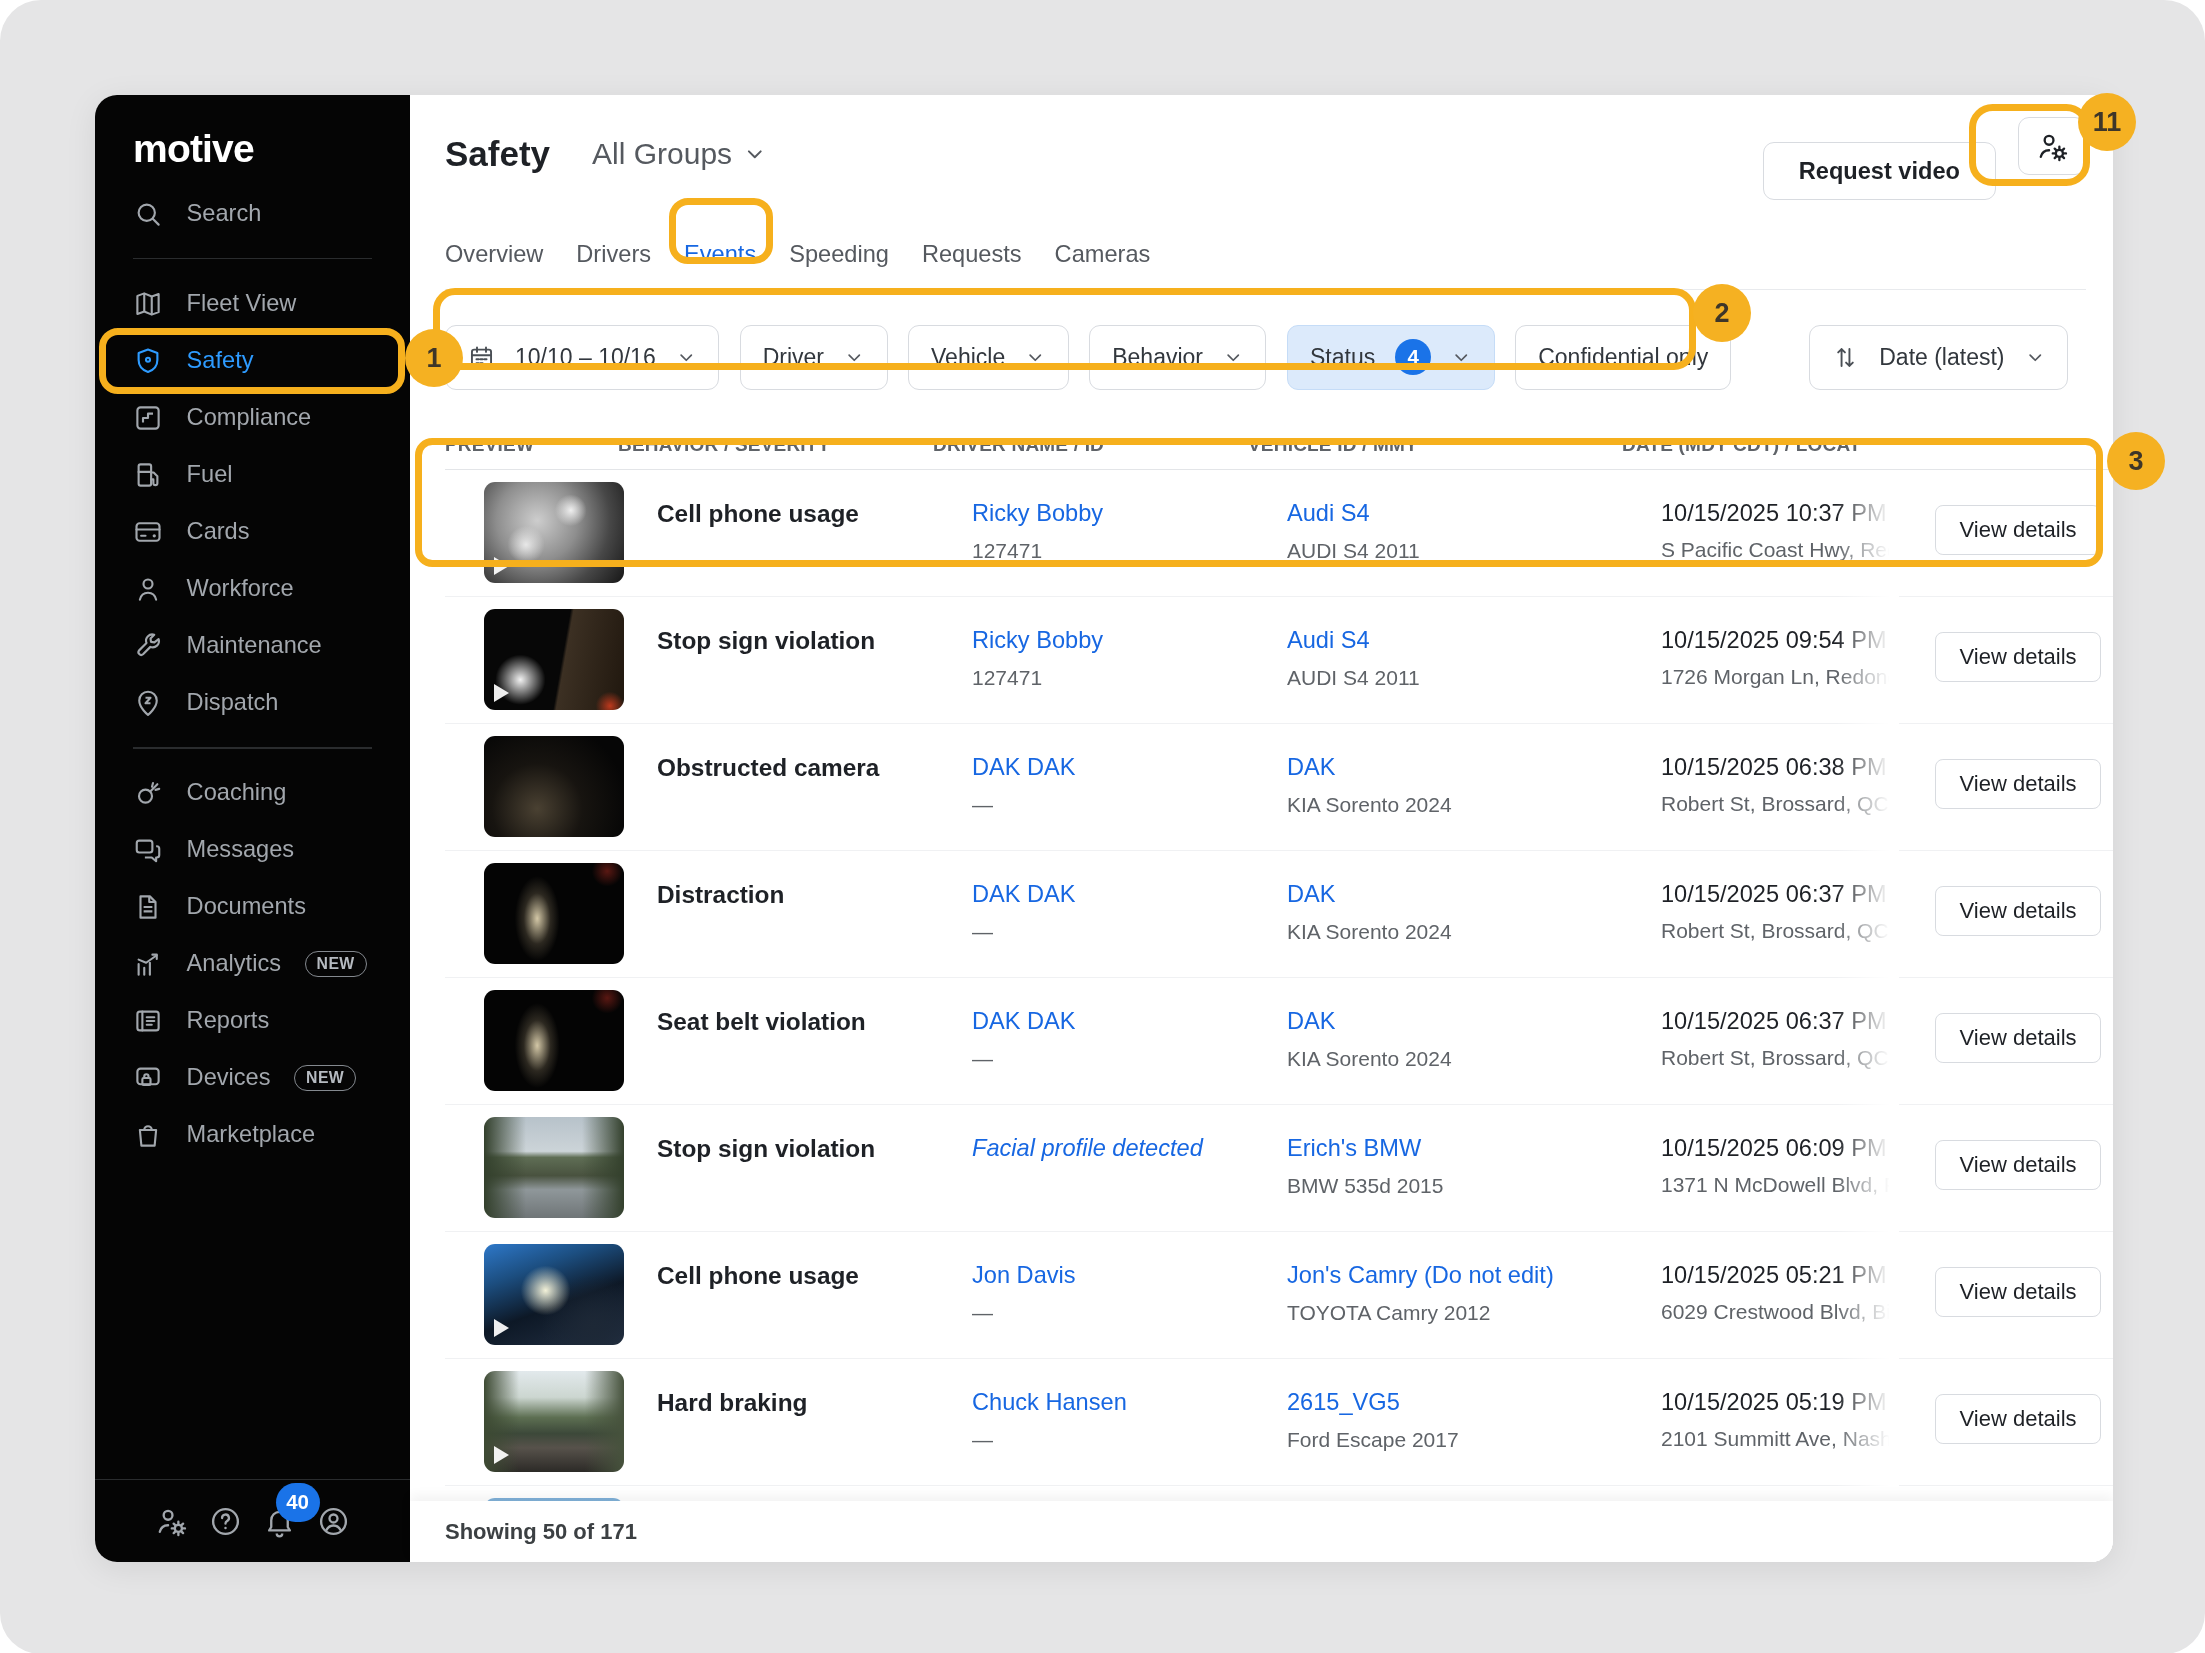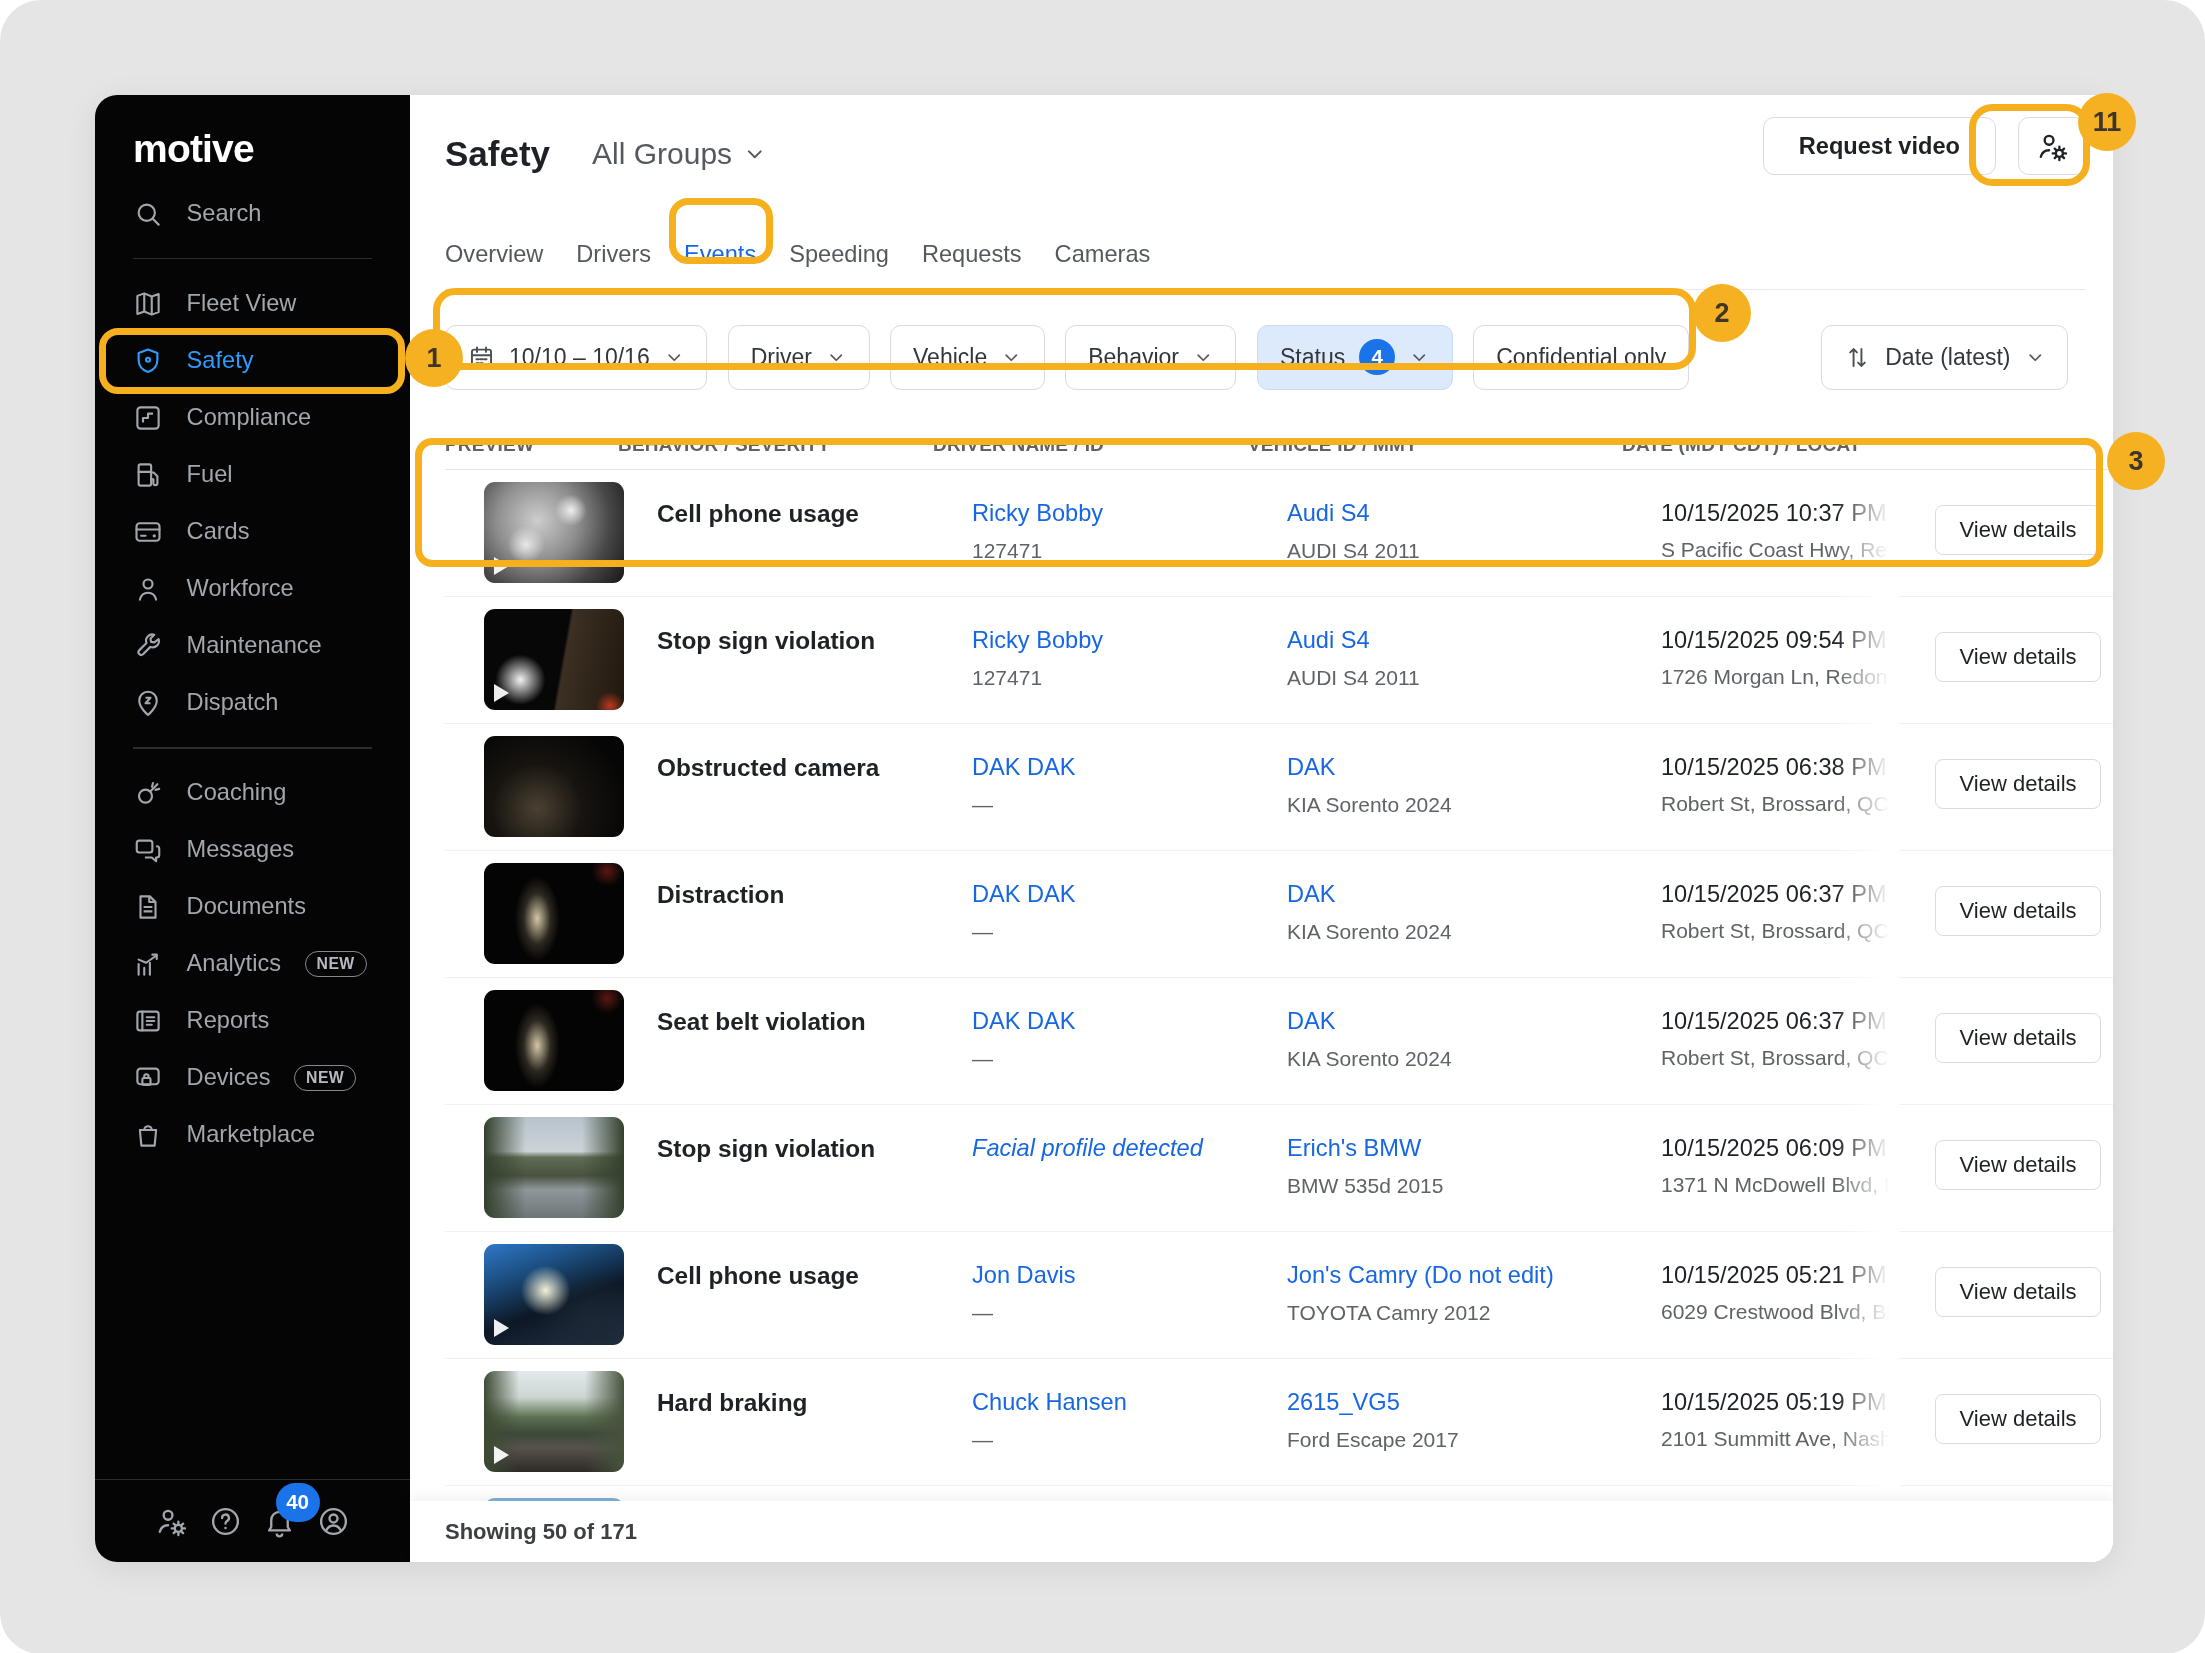--- a/index.html
+++ b/index.html
@@ -25,29 +25,29 @@
     border-radius:22px;display:flex;align-items:center;justify-content:center;font-size:20.5px;font-weight:700;}
   
   .content{flex:1;position:relative;background:#fff;padding:0 0 0 35px;box-sizing:border-box;}
   .title-row{padding-top:30px;display:flex;align-items:center;height:58px;}
   .page-title{font-size:35px;font-weight:700;color:#1E2126;margin:0;}
   .group-select{display:flex;align-items:center;gap:11px;margin-left:36px;background:none;border:none;
     font-size:30px;color:#55595F;font-family:inherit;cursor:pointer;}
   .chev{width:23.6px;height:23.6px;color:#55595F;}
   .header-actions{position:absolute;top:22px;right:27px;display:flex;gap:22px;z-index:5;}
   .btn{background:#fff;border:1.6px solid #D8DBE0;border-radius:11px;font-family:inherit;cursor:pointer;}
-  .request-video{height:58px;padding:0 35px;font-size:23.6px;font-weight:700;color:#1E2126;}
+  .request-video{height:58px;padding:0 35px;font-size:23.6px;font-weight:700;color:#1E2126;margin-top:25px;}
   .icon-btn{width:68px;height:58px;display:flex;align-items:center;justify-content:center;color:#1E2126;}
   .icon-btn .ic{width:33px;height:33px;}
   .tabs{display:flex;gap:33px;margin-top:36px;border-bottom:1.6px solid #E8EAED;padding-bottom:20.5px;margin-right:27px;}
   .tab{font-size:23.6px;color:#55595F;background:none;border:none;font-family:inherit;cursor:pointer;padding:0;margin-top:22px;}
   .tab.active{color:#1767E2;}
   
   .filter-row{margin-top:35px;display:flex;align-items:center;gap:20.5px;margin-right:45px;}
-  .chip{height:65px;display:flex;align-items:center;gap:14px;padding:0 22px;font-size:23px;color:#32373D;}
+  .chip{height:65px;display:flex;align-items:center;gap:20px;padding:0 22px;font-size:23px;color:#32373D;}
   .chip .ic{width:27px;height:27px;color:#4A4F55;}
   .chip .chev{width:20.5px;height:20.5px;}
   .chip.status{background:#DCEAFB;border-color:#C5DCF7;}
   .count-badge{width:36px;height:36px;border-radius:50%;background:#1A73E8;color:#fff;font-size:20.5px;font-weight:700;
     display:flex;align-items:center;justify-content:center;}
   .sort-chip{margin-left:auto;}
   
   .thead{display:flex;margin-top:44px;height:35px;align-items:flex-start;border-bottom:1.6px solid #E3E5E8;
     font-size:19px;font-weight:700;color:#5F6368;letter-spacing:0.2px;}
   .trow{display:flex;height:126px;border-bottom:1.6px solid #F0F1F3;position:relative;padding-left:39px;}

